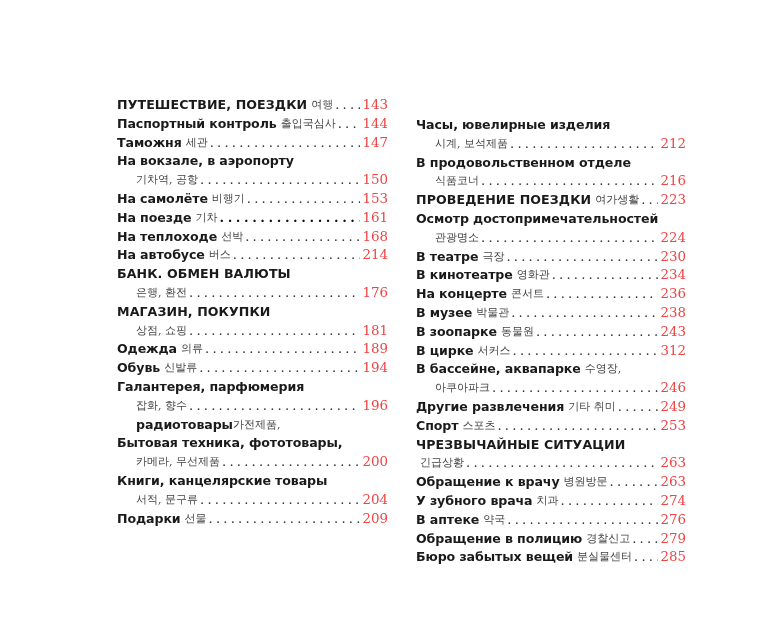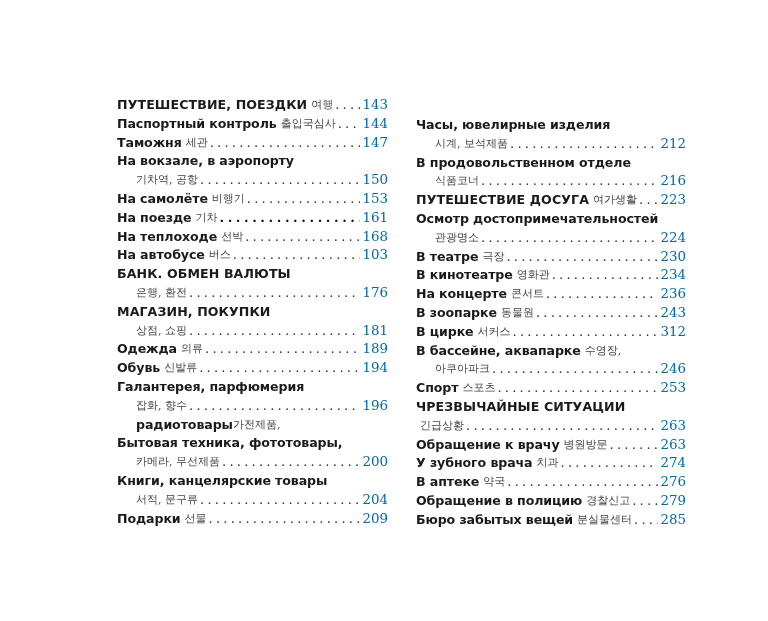--- a/index.html
+++ b/index.html
@@ -58,21 +58,21 @@
       min-width: 6px;
     }
     .dots::before {
       content: ". . . . . . . . . . . . . . . . . . . . . . . . . . . . . . . . . . . . . . . . . . . . . . . . . . . . . . . . . . . . . . . .";
       letter-spacing: -0.5px;
     }
     .dots.bold::before { font-weight: bold; color: #111; }
     .page {
       font-family: "DejaVu Serif", serif;
       font-size: 13.4px;
-      color: #0369a1;
+      color: #ef4444;
       flex: 0 0 auto;
       text-align: right;
     }
   </style>
 </head>
 <body>
 
 <div class="column col-left" id="col-left">
     <div class="entry">
       <span class="ru caps">ПУТЕШЕСТВИЕ, ПОЕЗДКИ</span>
@@ -115,21 +115,21 @@
     <div class="entry">
       <span class="ru">На теплоходе</span>
       <span class="ko">선박</span>
       <span class="dots"></span>
       <span class="page">168</span>
     </div>
     <div class="entry">
       <span class="ru">На автобусе</span>
       <span class="ko">버스</span>
       <span class="dots"></span>
-      <span class="page">103</span>
+      <span class="page">214</span>
     </div>
     <div class="entry">
       <span class="ru caps">БАНК. ОБМЕН ВАЛЮТЫ</span>
     </div>
     <div class="entry indent">
       <span class="ko">은행, 환전</span>
       <span class="dots"></span>
       <span class="page">176</span>
     </div>
     <div class="entry">
@@ -198,21 +198,21 @@
     </div>
     <div class="entry">
       <span class="ru">В продовольственном отделе</span>
     </div>
     <div class="entry indent">
       <span class="ko">식품코너</span>
       <span class="dots"></span>
       <span class="page">216</span>
     </div>
     <div class="entry">
-      <span class="ru caps">ПУТЕШЕСТВИЕ ДОСУГА</span>
+      <span class="ru caps">ПРОВЕДЕНИЕ ПОЕЗДКИ</span>
       <span class="ko">여가생활</span>
       <span class="dots"></span>
       <span class="page">223</span>
     </div>
     <div class="entry">
       <span class="ru">Осмотр достопримечательностей</span>
     </div>
     <div class="entry indent">
       <span class="ko">관광명소</span>
       <span class="dots"></span>
@@ -230,39 +230,51 @@
       <span class="dots"></span>
       <span class="page">234</span>
     </div>
     <div class="entry">
       <span class="ru">На концерте</span>
       <span class="ko">콘서트</span>
       <span class="dots"></span>
       <span class="page">236</span>
     </div>
     <div class="entry">
+      <span class="ru">В музее</span>
+      <span class="ko">박물관</span>
+      <span class="dots"></span>
+      <span class="page">238</span>
+    </div>
+    <div class="entry">
       <span class="ru">В зоопарке</span>
       <span class="ko">동물원</span>
       <span class="dots"></span>
       <span class="page">243</span>
     </div>
     <div class="entry">
       <span class="ru">В цирке</span>
       <span class="ko">서커스</span>
       <span class="dots"></span>
       <span class="page">312</span>
     </div>
     <div class="entry">
       <span class="ru">В бассейне, аквапарке</span>
       <span class="ko">수영장,</span>
     </div>
     <div class="entry indent">
       <span class="ko">아쿠아파크</span>
       <span class="dots"></span>
       <span class="page">246</span>
+    </div>
+    <div class="entry">
+      <span class="ru">Другие развлечения</span>
+      <span class="ko">기타 취미</span>
+      <span class="dots"></span>
+      <span class="page">249</span>
     </div>
     <div class="entry">
       <span class="ru">Спорт</span>
       <span class="ko">스포츠</span>
       <span class="dots"></span>
       <span class="page">253</span>
     </div>
     <div class="entry">
       <span class="ru caps">ЧРЕЗВЫЧАЙНЫЕ СИТУАЦИИ</span>
     </div>

